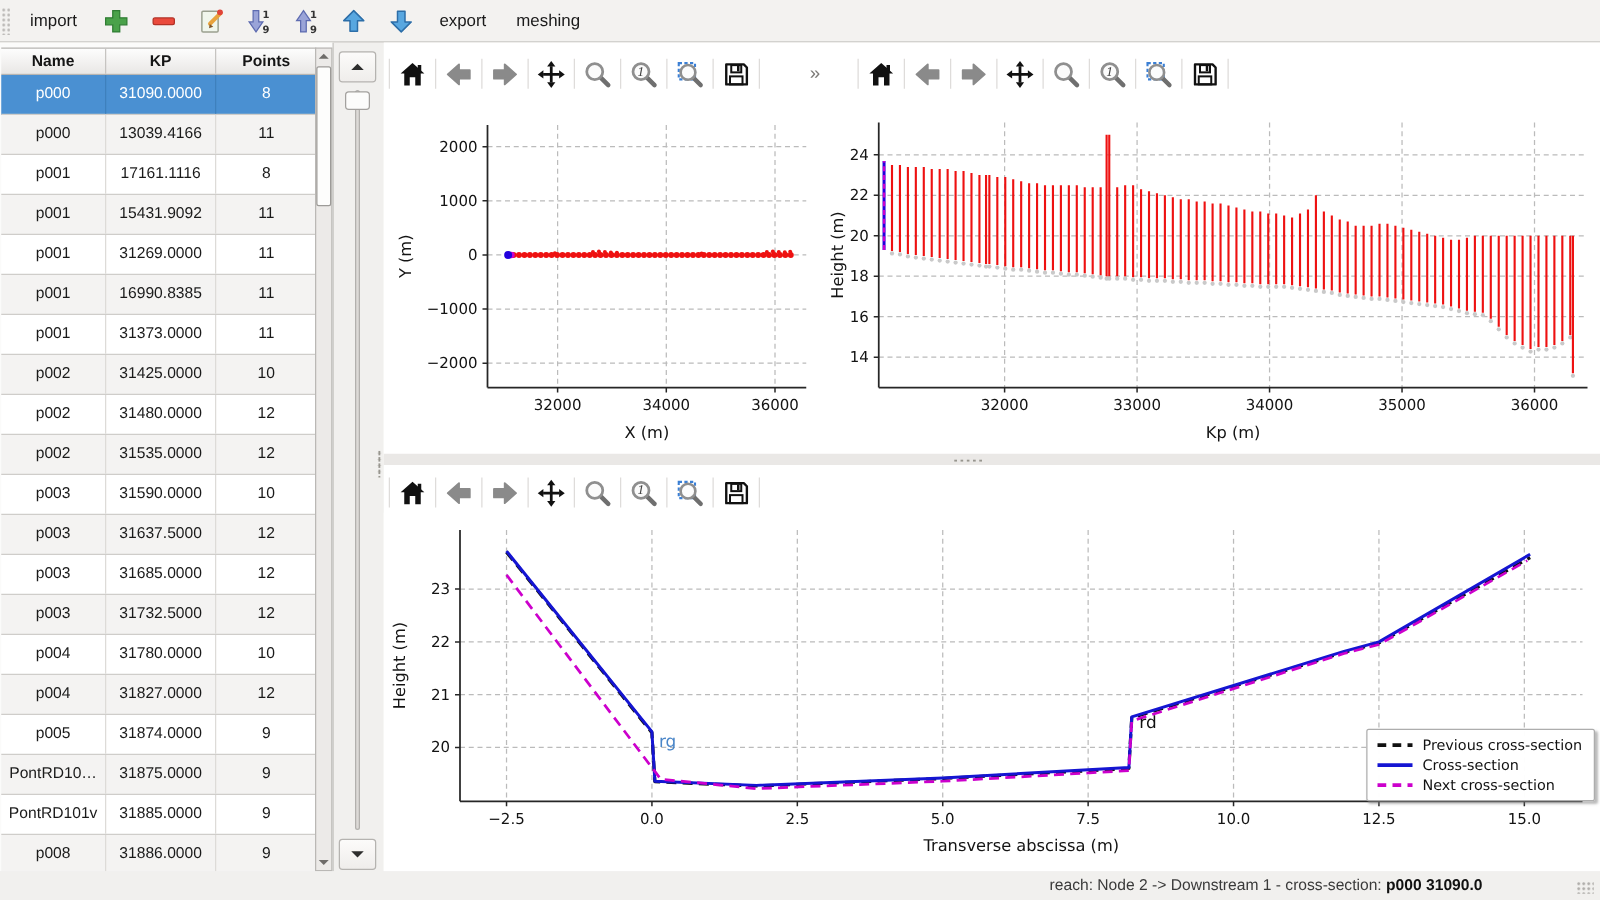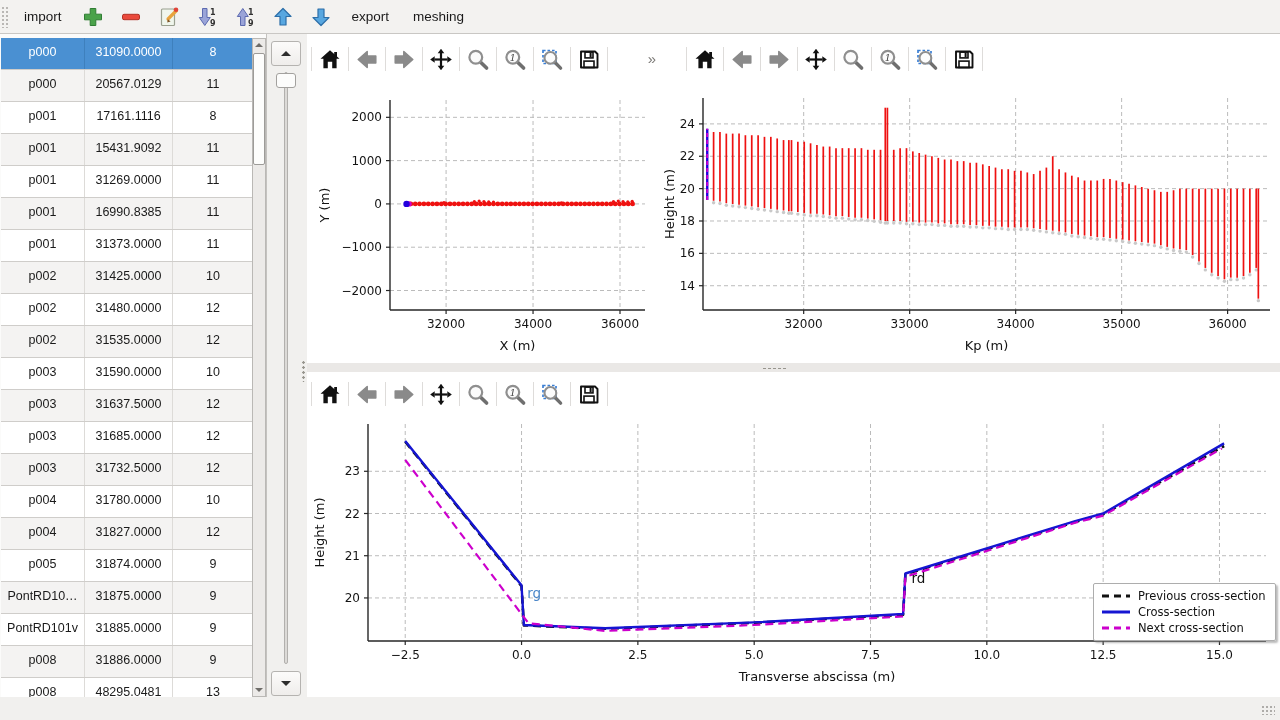--- a/index.html
+++ b/index.html
@@ -202,29 +202,34 @@
       <svg viewBox="0 0 24 24">
         <use href="#arrow-down-icon"></use>
       </svg>
     </button>
     <button class="tbtn">export</button>
     <button class="tbtn">meshing</button>
   </div>
 
 <div id="left-panel">
   <div id="table">
+    <div class="thead">
+        <div class="th">Name</div>
+        <div class="th">KP</div>
+        <div class="th">Points</div>
+      </div>
     <div id="table-rows">
         <div class="trow selected">
           <div class="td">p000</div>
           <div class="td">31090.0000</div>
           <div class="td">8</div>
         </div>
         <div class="trow alt">
           <div class="td">p000</div>
-          <div class="td">20567.0129</div>
+          <div class="td">13039.4166</div>
           <div class="td">11</div>
         </div>
         <div class="trow">
           <div class="td">p001</div>
           <div class="td">17161.1116</div>
           <div class="td">8</div>
         </div>
         <div class="trow alt">
           <div class="td">p001</div>
           <div class="td">15431.9092</div>
@@ -870,14 +875,15 @@
     </div>
     <div class="lg-row">
       <svg width="30" height="8">
         <line x1="1" y1="4" x2="29" y2="4" stroke="#cc00cc" stroke-width="3" stroke-dasharray="7 5"></line>
       </svg>
       <span>Next cross-section</span>
     </div>
   </div>
 
 <div id="status-bar">
+  <div id="status-text"><span>reach: Node 2 -&gt; Downstream 1 - cross-section: </span><b>p000 31090.0</b></div>
   <div id="resize-grip"></div>
 </div>
 
 </body></html>

